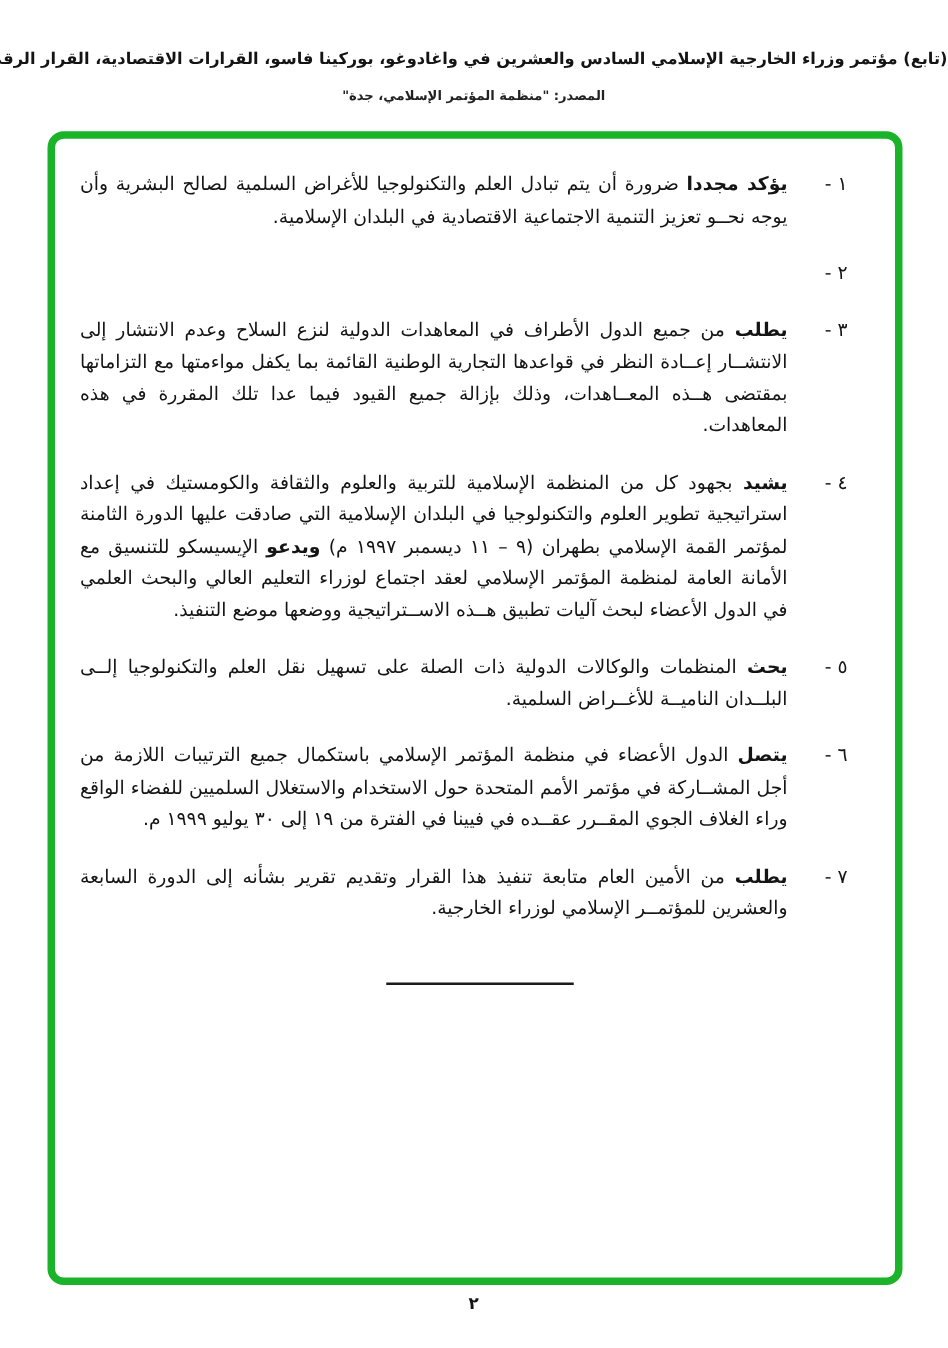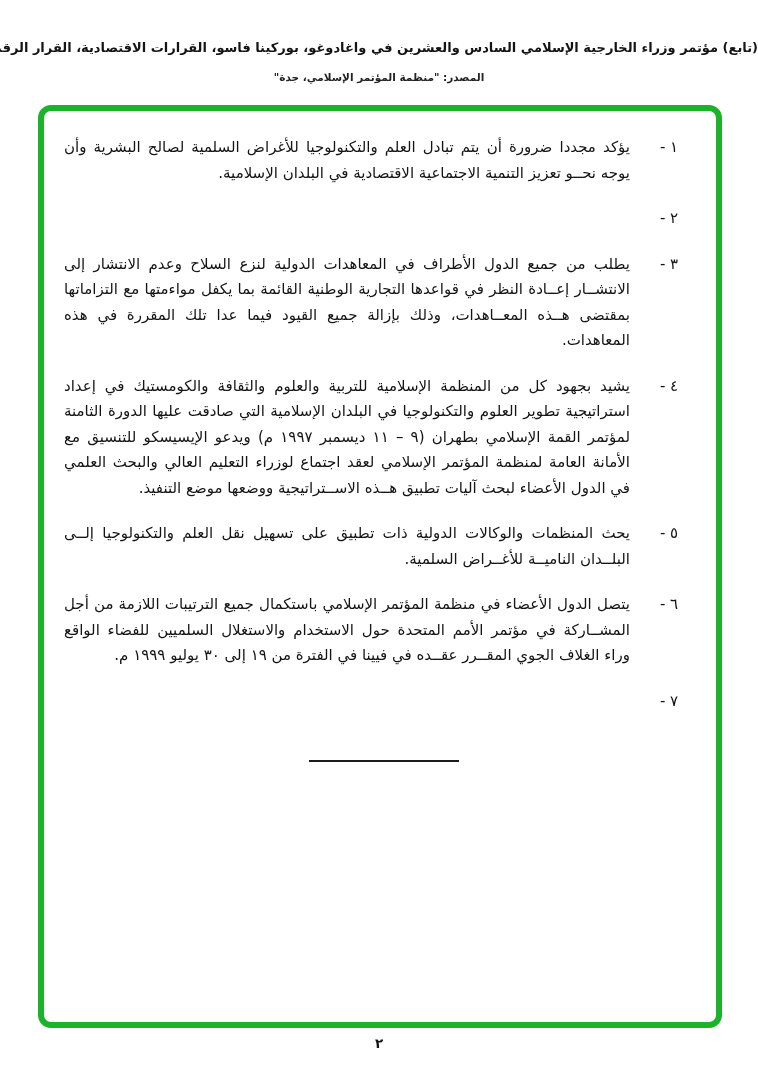--- a/index.html
+++ b/index.html
@@ -63,21 +63,21 @@
     text-align: center;
     direction: rtl;
   }
   .item .txt {
     flex: 1;
     text-align: justify;
     direction: rtl;
     margin-left: 4px;
   }
   .item .txt .b {
-    font-weight: normal;
+    font-weight: bold;
   }
   .divider {
     width: 150px;
     border-top: 2.5px solid #1b1b1b;
     margin: 46px auto 0 auto;
     height: 0;
   }
   .page-number {
     position: absolute;
     top: 1035px;
@@ -109,28 +109,29 @@
         <div class="item">
           <div class="num">٣ -</div>
           <div class="txt"><span class="b">يطلب</span><span> من جميع الدول الأطراف في المعاهدات الدولية لنزع السلاح وعدم الانتشار إلى الانتشــار إعــادة النظر في قواعدها التجارية الوطنية القائمة بما يكفل مواءمتها مع التزاماتها بمقتضى هــذه المعــاهدات، وذلك بإزالة جميع القيود فيما عدا تلك المقررة في هذه المعاهدات.</span></div>
         </div>
         <div class="item">
           <div class="num">٤ -</div>
           <div class="txt"><span class="b">يشيد</span><span> بجهود كل من المنظمة الإسلامية للتربية والعلوم والثقافة والكومستيك في إعداد استراتيجية تطوير العلوم والتكنولوجيا في البلدان الإسلامية التي صادقت عليها الدورة الثامنة لمؤتمر القمة الإسلامي بطهران (٩ – ١١ ديسمبر ١٩٩٧ م) </span><span class="b">ويدعو</span><span> الإيسيسكو للتنسيق مع الأمانة العامة لمنظمة المؤتمر الإسلامي لعقد اجتماع لوزراء التعليم العالي والبحث العلمي في الدول الأعضاء لبحث آليات تطبيق هــذه الاســتراتيجية ووضعها موضع التنفيذ.</span></div>
         </div>
         <div class="item">
           <div class="num">٥ -</div>
-          <div class="txt"><span class="b">يحث</span><span> المنظمات والوكالات الدولية ذات تطبيق على تسهيل نقل العلم والتكنولوجيا إلــى البلــدان الناميــة للأغــراض السلمية.</span></div>
+          <div class="txt"><span class="b">يحث</span><span> المنظمات والوكالات الدولية ذات الصلة على تسهيل نقل العلم والتكنولوجيا إلــى البلــدان الناميــة للأغــراض السلمية.</span></div>
         </div>
         <div class="item">
           <div class="num">٦ -</div>
           <div class="txt"><span class="b">يتصل</span><span> الدول الأعضاء في منظمة المؤتمر الإسلامي باستكمال جميع الترتيبات اللازمة من أجل المشــاركة في مؤتمر الأمم المتحدة حول الاستخدام والاستغلال السلميين للفضاء الواقع وراء الغلاف الجوي المقــرر عقــده في فيينا في الفترة من ١٩ إلى ٣٠ يوليو ١٩٩٩ م.</span></div>
         </div>
         <div class="item">
           <div class="num">٧ -</div>
+          <div class="txt"><span class="b">يطلب</span><span> من الأمين العام متابعة تنفيذ هذا القرار وتقديم تقرير بشأنه إلى الدورة السابعة والعشرين للمؤتمــر الإسلامي لوزراء الخارجية.</span></div>
         </div>
       </div>
     <div class="divider"></div>
   </div>
 
   <div class="page-number">٢</div>
 
 </div>
 
 </body></html>

